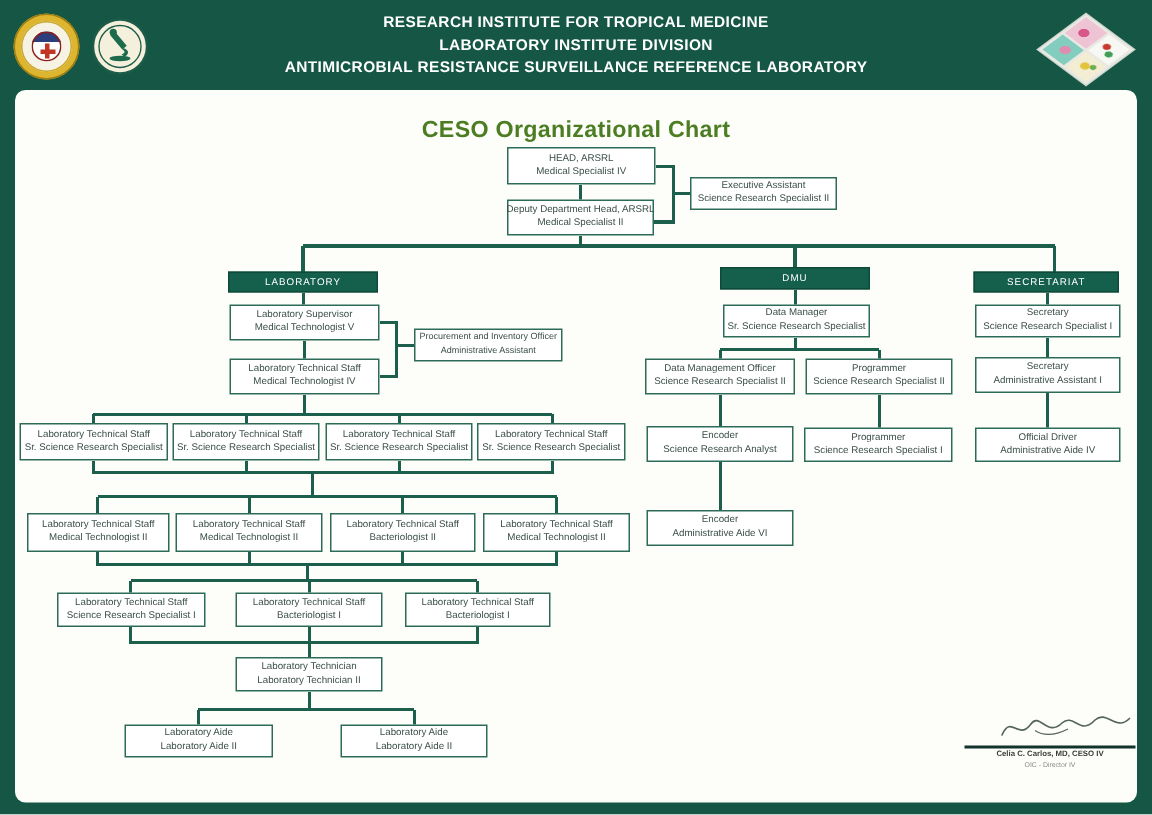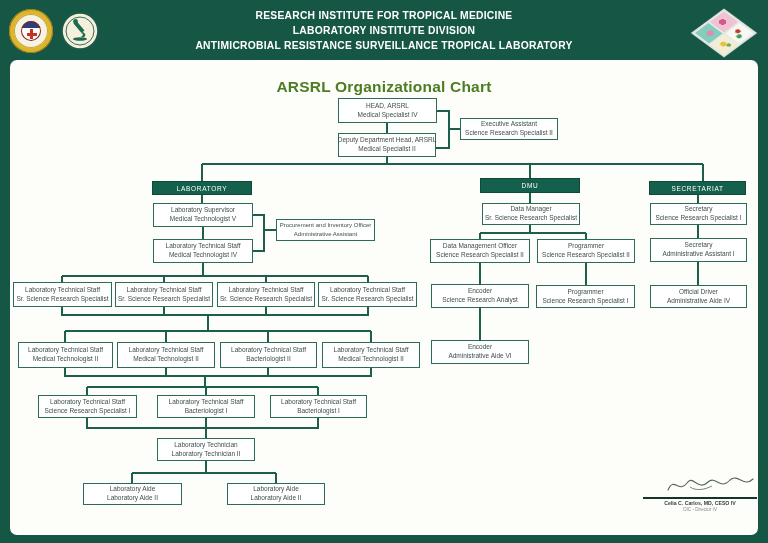--- a/index.html
+++ b/index.html
@@ -82,34 +82,34 @@
       <ellipse cx="19" cy="27" rx="7" ry="1.8"></ellipse>
       <path d="M15.5 9 L23.5 18.5 L20.5 21 L12.5 11.5 Z"></path>
       <circle cx="14.5" cy="9.5" r="2.4"></circle>
       <path d="M21.5 20 C25 21.5 25.5 24 22 25.8 L20 24.4 C22.6 23.4 22.6 22 20.6 21.2 Z"></path>
     </g>
   </svg>
 
   <div class="hdr-text">
     <div>RESEARCH INSTITUTE FOR TROPICAL MEDICINE</div>
     <div>LABORATORY INSTITUTE DIVISION</div>
-    <div>ANTIMICROBIAL RESISTANCE SURVEILLANCE TROPICAL LABORATORY</div>
+    <div>ANTIMICROBIAL RESISTANCE SURVEILLANCE REFERENCE LABORATORY</div>
   </div>
 
   <div class="arsp">
     <div class="squash">
       <div class="t1"></div>
       <div class="t2"></div>
       <div class="t3"></div>
       <div class="t4"></div>
     </div>
   </div>
 
   <div class="panel"></div>
-  <div class="chart-title">ARSRL Organizational Chart</div>
+  <div class="chart-title">CESO Organizational Chart</div>
 
   <svg class="connectors" shape-rendering="crispEdges">
 
     <line class="w1" x1="387" y1="123" x2="387" y2="133"></line>
     <line class="w2" x1="437" y1="111" x2="450" y2="111"></line>
     <line class="w2" x1="449" y1="110" x2="449" y2="149"></line>
     <line class="w2" x1="436" y1="148" x2="450" y2="148"></line>
     <line class="w2" x1="449" y1="129" x2="460" y2="129"></line>
     <line class="w2" x1="387" y1="157" x2="387" y2="165"></line>
 

